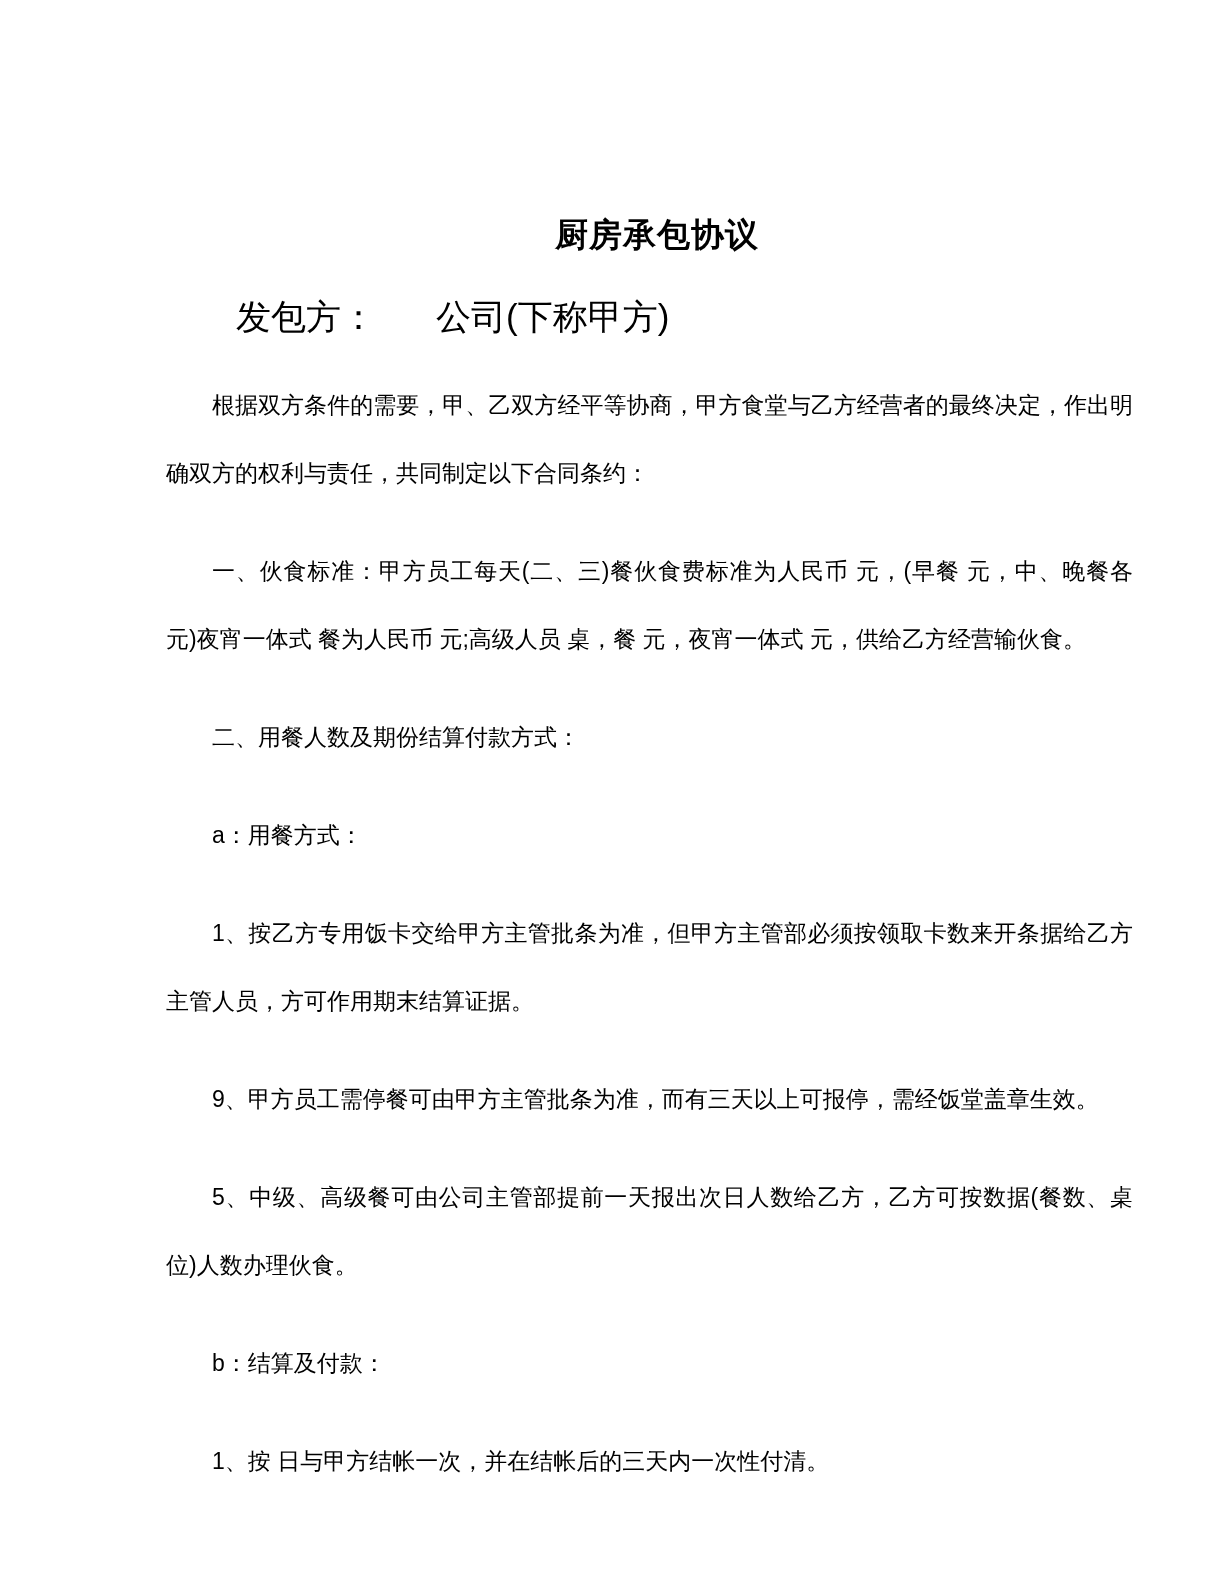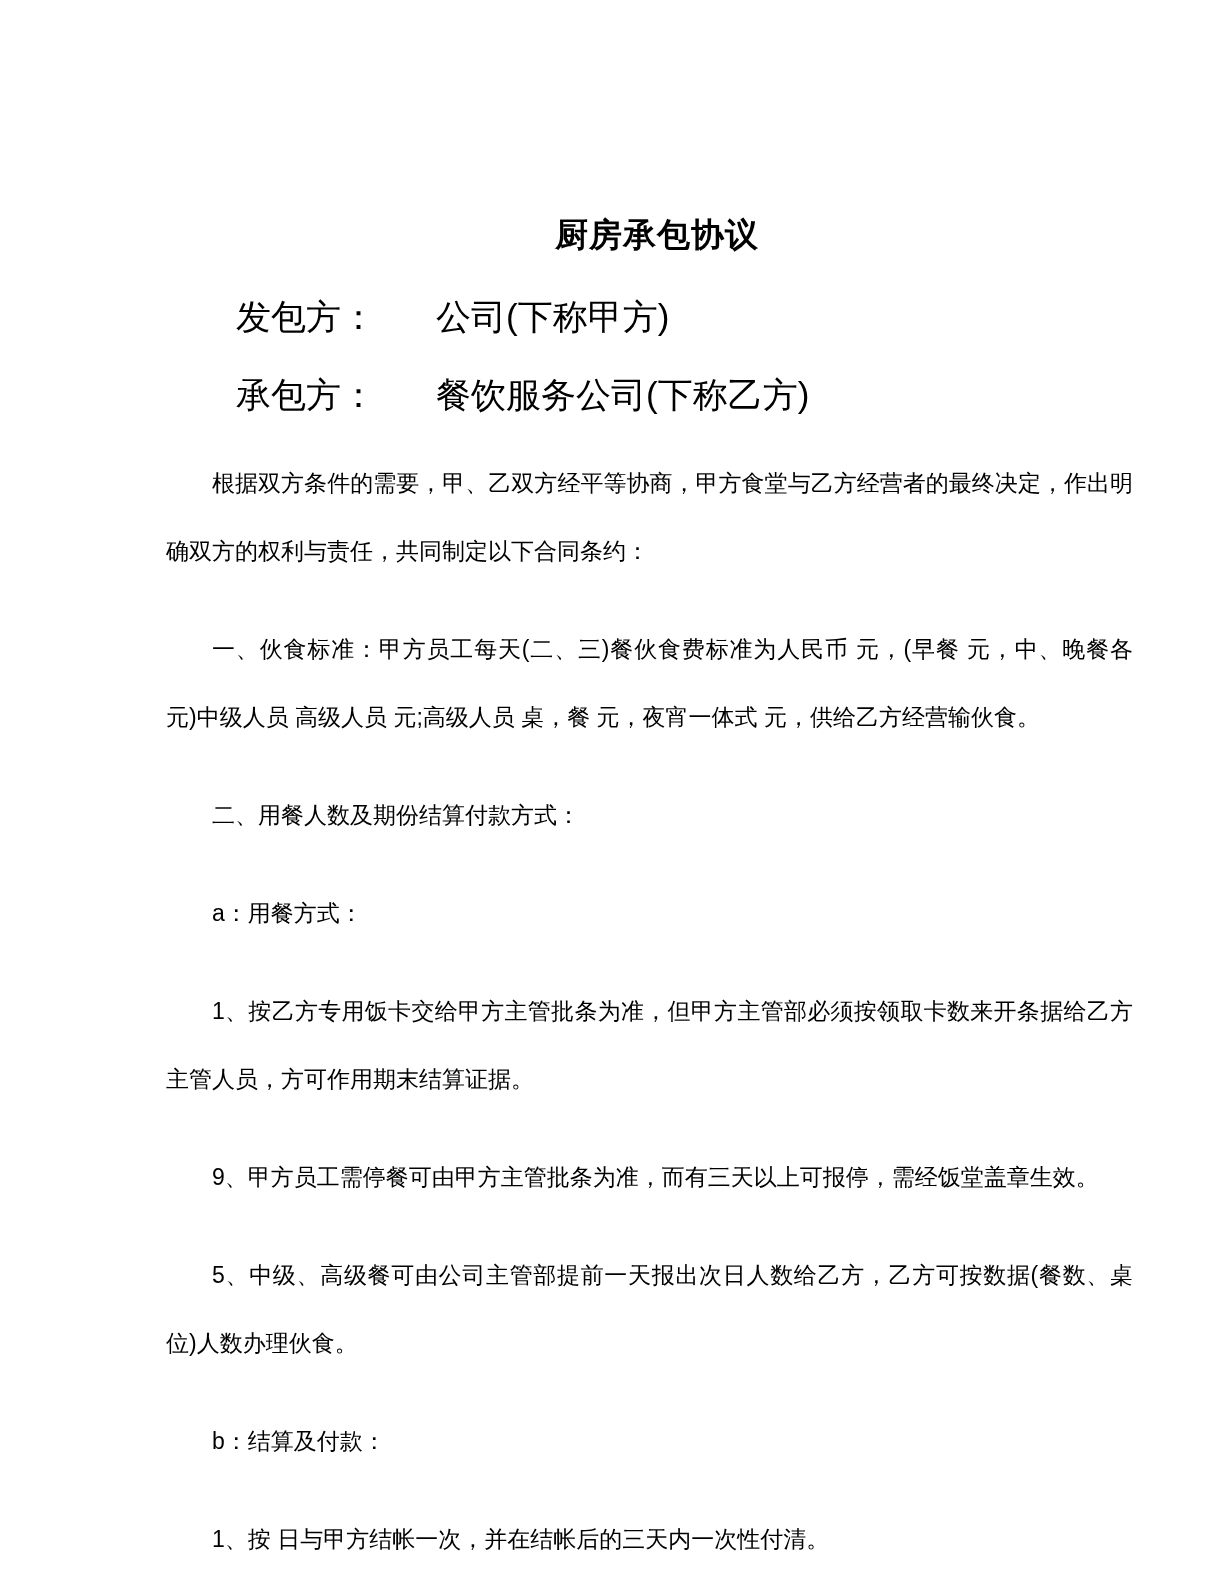--- a/index.html
+++ b/index.html
@@ -49,25 +49,24 @@
 </style>
 </head>
 <body>
 
 <div class="page">
 
   <h1 class="doc-title">厨房承包协议</h1>
 
   <p class="party-line"><span>发包方：</span><span class="party-gap"></span><span>公司(下称甲方)</span></p>
 
-  <p class="party-line"><span>承包方：</span><span class="party-gap"></span><span>餐饮服务公司(下称乙方)</span></p>
 
   <div id="body-container">
       <p class="para">根据双方条件的需要，甲、乙双方经平等协商，甲方食堂与乙方经营者的最终决定，作出明确双方的权利与责任，共同制定以下合同条约：</p>
-      <p class="para">一、伙食标准：甲方员工每天(二、三)餐伙食费标准为人民币 元，(早餐 元，中、晚餐各 元)中级人员 高级人员 元;高级人员 桌，餐 元，夜宵一体式 元，供给乙方经营输伙食。</p>
+      <p class="para">一、伙食标准：甲方员工每天(二、三)餐伙食费标准为人民币 元，(早餐 元，中、晚餐各 元)夜宵一体式 餐为人民币 元;高级人员 桌，餐 元，夜宵一体式 元，供给乙方经营输伙食。</p>
       <p class="para">二、用餐人数及期份结算付款方式：</p>
       <p class="para">a：用餐方式：</p>
       <p class="para">1、按乙方专用饭卡交给甲方主管批条为准，但甲方主管部必须按领取卡数来开条据给乙方主管人员，方可作用期末结算证据。</p>
       <p class="para">9、甲方员工需停餐可由甲方主管批条为准，而有三天以上可报停，需经饭堂盖章生效。</p>
       <p class="para">5、中级、高级餐可由公司主管部提前一天报出次日人数给乙方，乙方可按数据(餐数、桌位)人数办理伙食。</p>
       <p class="para">b：结算及付款：</p>
       <p class="para">1、按 日与甲方结帐一次，并在结帐后的三天内一次性付清。</p>
     </div>
 
 </div>

